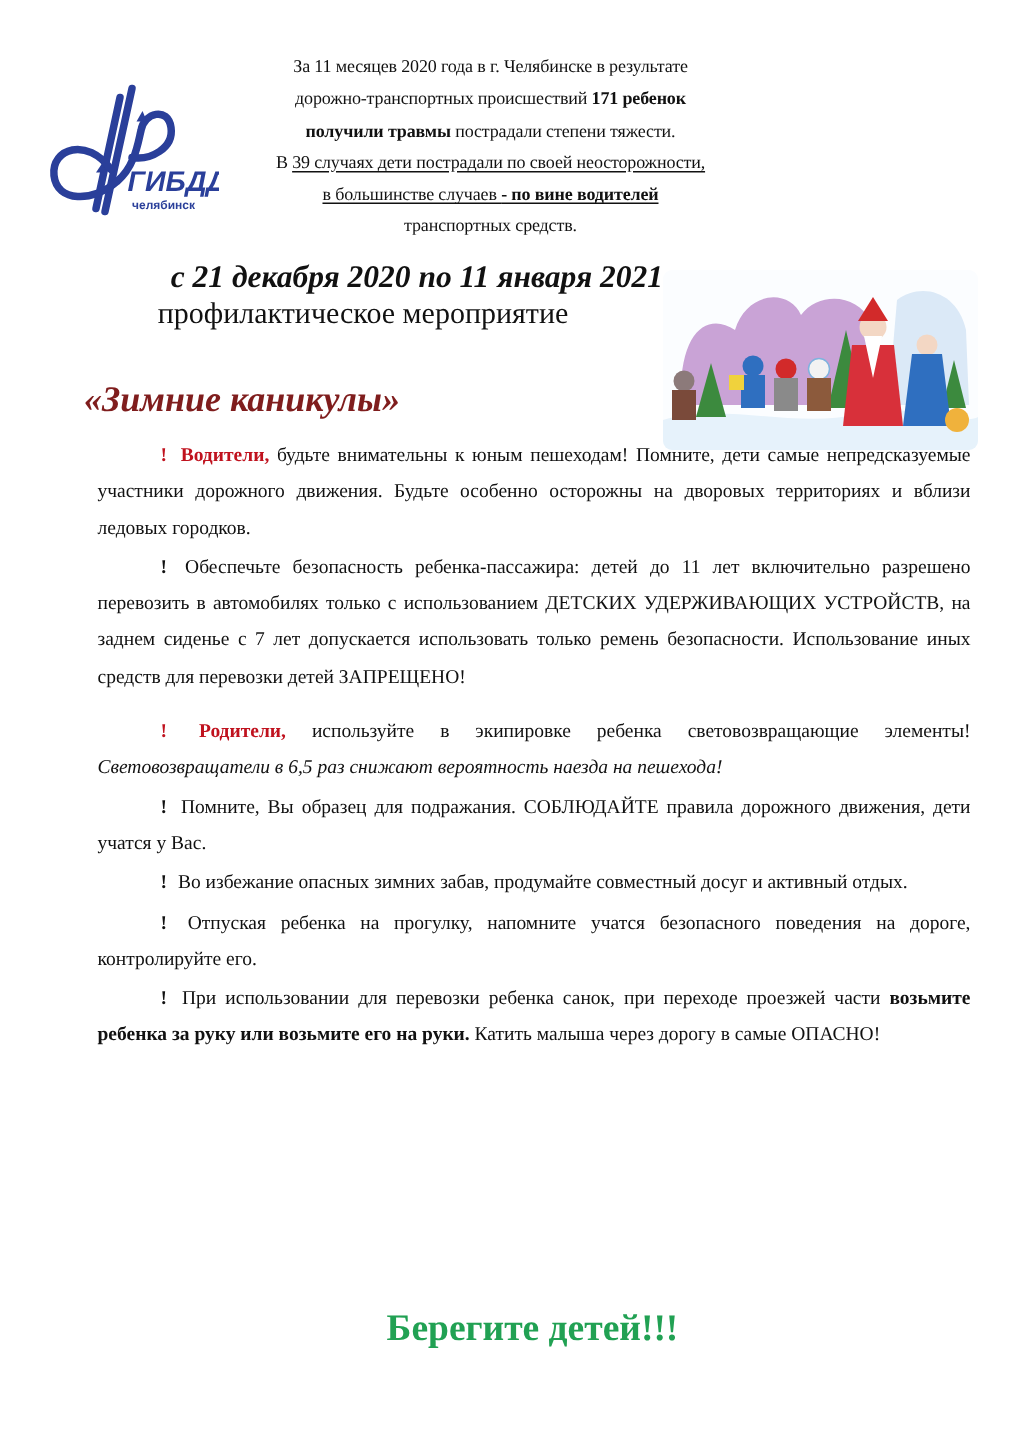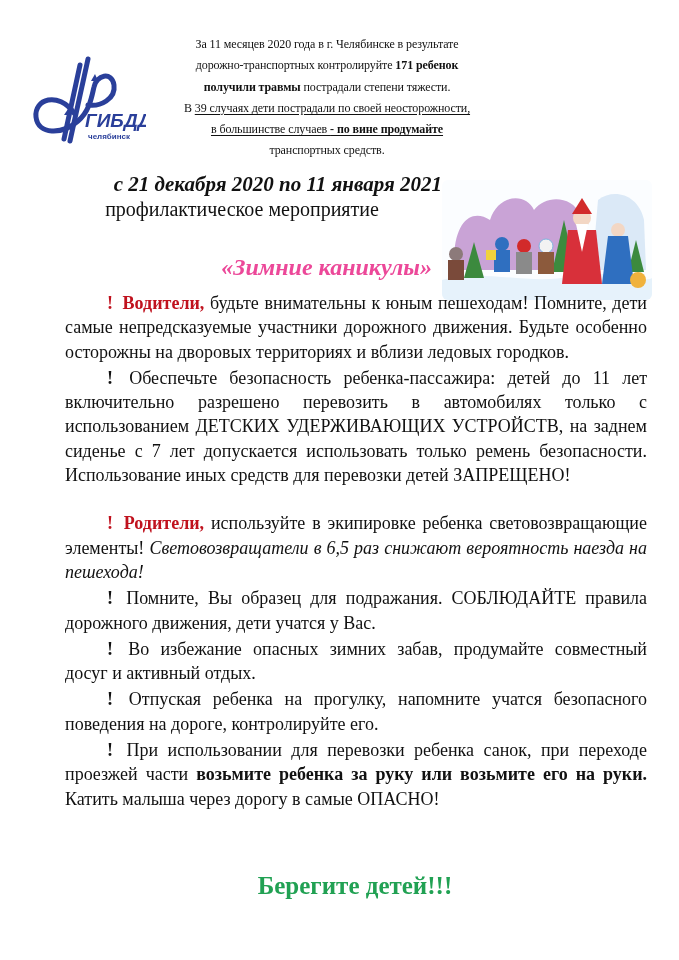--- a/index.html
+++ b/index.html
@@ -25,38 +25,38 @@
     
     .dates {
       position: absolute; left: 42px; top: 172px; width: 400px; text-align: right;
       font-size: 21px; line-height: 24px; font-weight: bold; font-style: italic;
     }
     .region {
       position: absolute; left: 40px; top: 197px; width: 404px; text-align: center;
       font-size: 20px; line-height: 24px;
     }
     .event-title {
-      position: absolute; left: 68px; top: 254px; width: 364px; text-align: right;
-      font-size: 24px; font-weight: bold; font-style: italic; color: #ec4899;
+      position: absolute; left: 56px; top: 254px; width: 364px; text-align: left;
+      font-size: 24px; font-weight: bold; font-style: italic; color: #7f1d1d;
     }
 
     
     .picture {
       position: absolute; left: 442px; top: 180px; width: 210px; height: 120px;
       border-radius: 6px; overflow: hidden;
     }
     .picture svg { width: 100%; height: 100%; }
 
     
     .body {
       position: absolute; left: 65px; top: 291px; width: 582px;
-      font-size: 18px; line-height: 24.3px; text-align: justify;
+      font-size: 13px; line-height: 24.3px; text-align: justify;
     }
     .para { margin: 0; text-indent: 42px; }
-    .para.gap { margin-top: 24px; }
+    .para.gap { margin-top: 12px; }
     .para.gap2 { margin-top: 2px; }
     .excl { font-weight: bold; margin-right: 4px; }
     .excl.red, .red { color: #c0121e; }
     .lead-red { color: #c0121e; font-weight: bold; }
     .it { font-style: italic; }
 
     .closing {
       position: absolute; left: 0; top: 872px; width: 710px; text-align: center;
       font-size: 25px; font-weight: bold; color: #21a153;
     }
@@ -75,24 +75,24 @@
       </g>
       <path d="M63 26 l4 -7 l3 7 z" fill="#2a3f9a"></path>
       <path d="M40 54 l-4 6 l7 0 z" fill="#2a3f9a"></path>
       <text x="57" y="72" font-family="Liberation Sans, sans-serif" font-size="19" font-weight="bold" font-style="italic" fill="#2a3f9a">ГИБДД</text>
       <text x="60" y="84" font-family="Liberation Sans, sans-serif" font-size="8" font-weight="bold" fill="#2a3f9a">челябинск</text>
     </svg>
   </div>
 
   <div class="stats">
     <span class="line">За 11 месяцев 2020 года в г. Челябинске в результате</span>
-    <span class="line"><span>дорожно-транспортных контролируйте </span><b>171 ребенок</b></span>
+    <span class="line"><span>дорожно-транспортных происшествий </span><b>171 ребенок</b></span>
     <span class="line"><b>получили травмы</b><span> пострадали степени тяжести.</span></span>
     <span class="line"><span>В </span><span class="u">39 случаях дети пострадали по своей неосторожности,</span></span>
-    <span class="line"><span class="u">в большинстве случаев </span><b class="u">- по вине продумайте</b></span>
+    <span class="line"><span class="u">в большинстве случаев </span><b class="u">- по вине водителей</b></span>
     <span class="line">транспортных средств.</span>
   </div>
 
   <div class="dates">с 21 декабря 2020 по 11 января 2021</div>
   <div class="region">
     <div>профилактическое мероприятие</div>
   </div>
   <div class="event-title">«Зимние каникулы»</div>
 
   <div class="picture">

